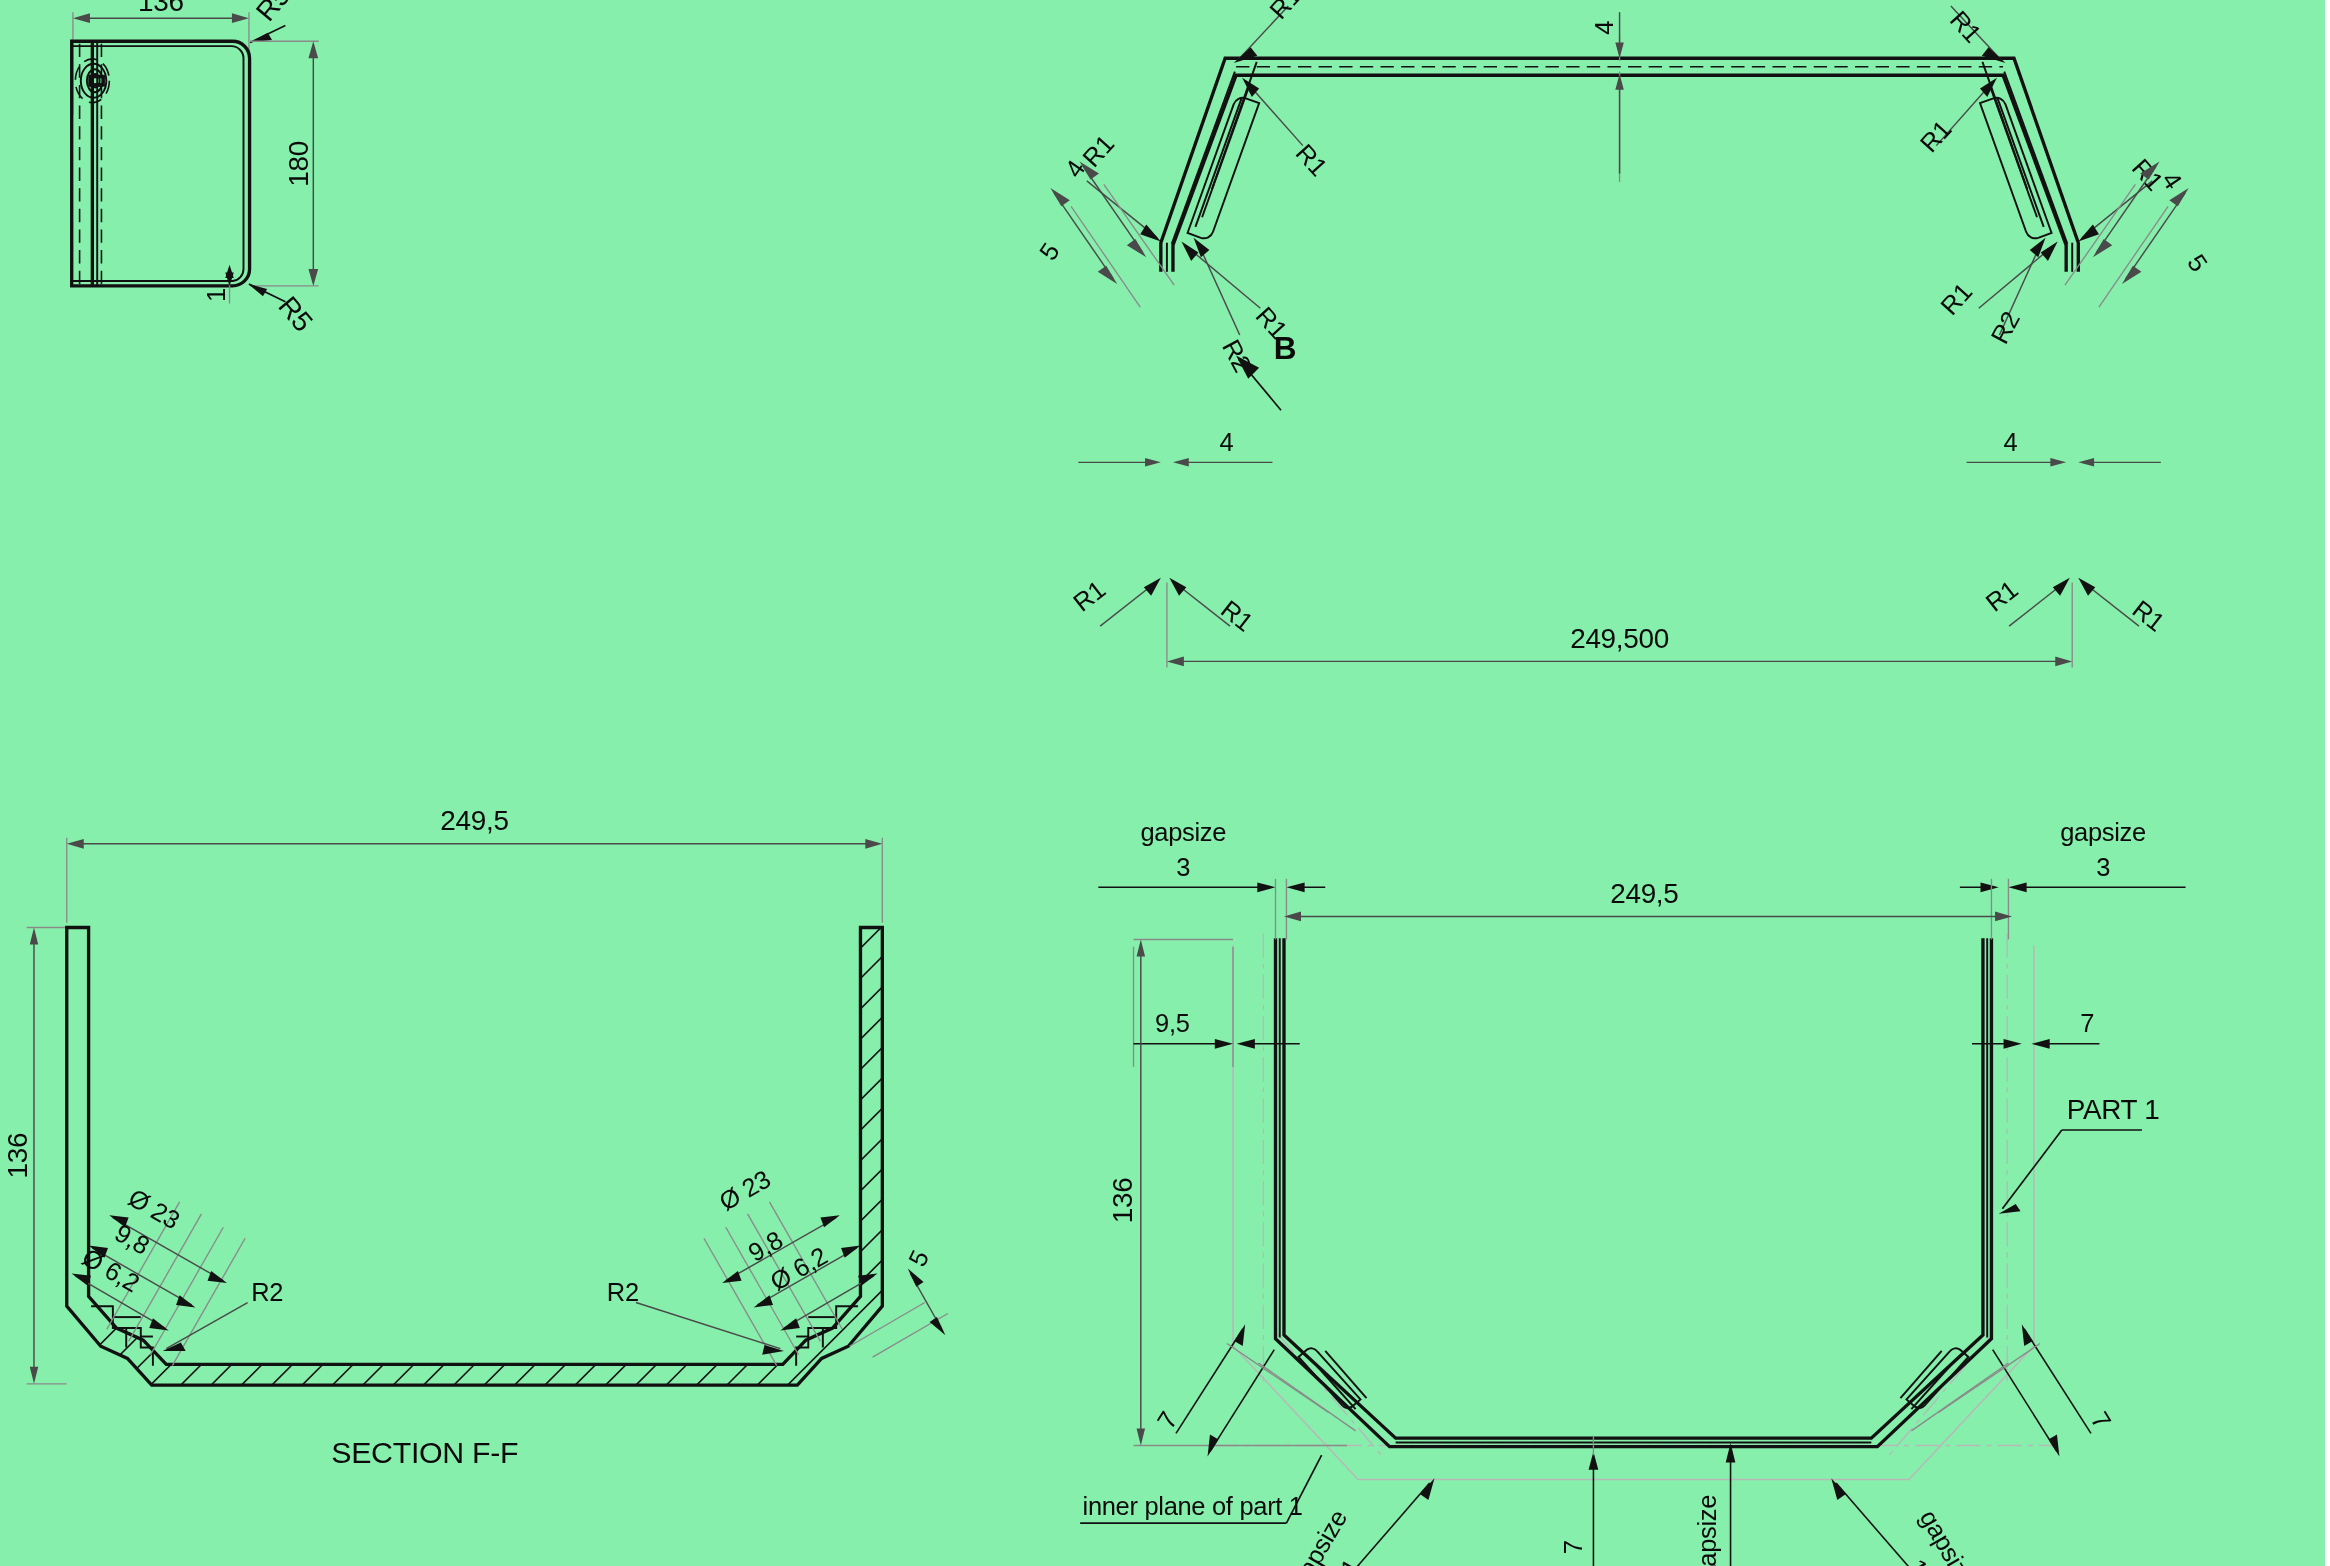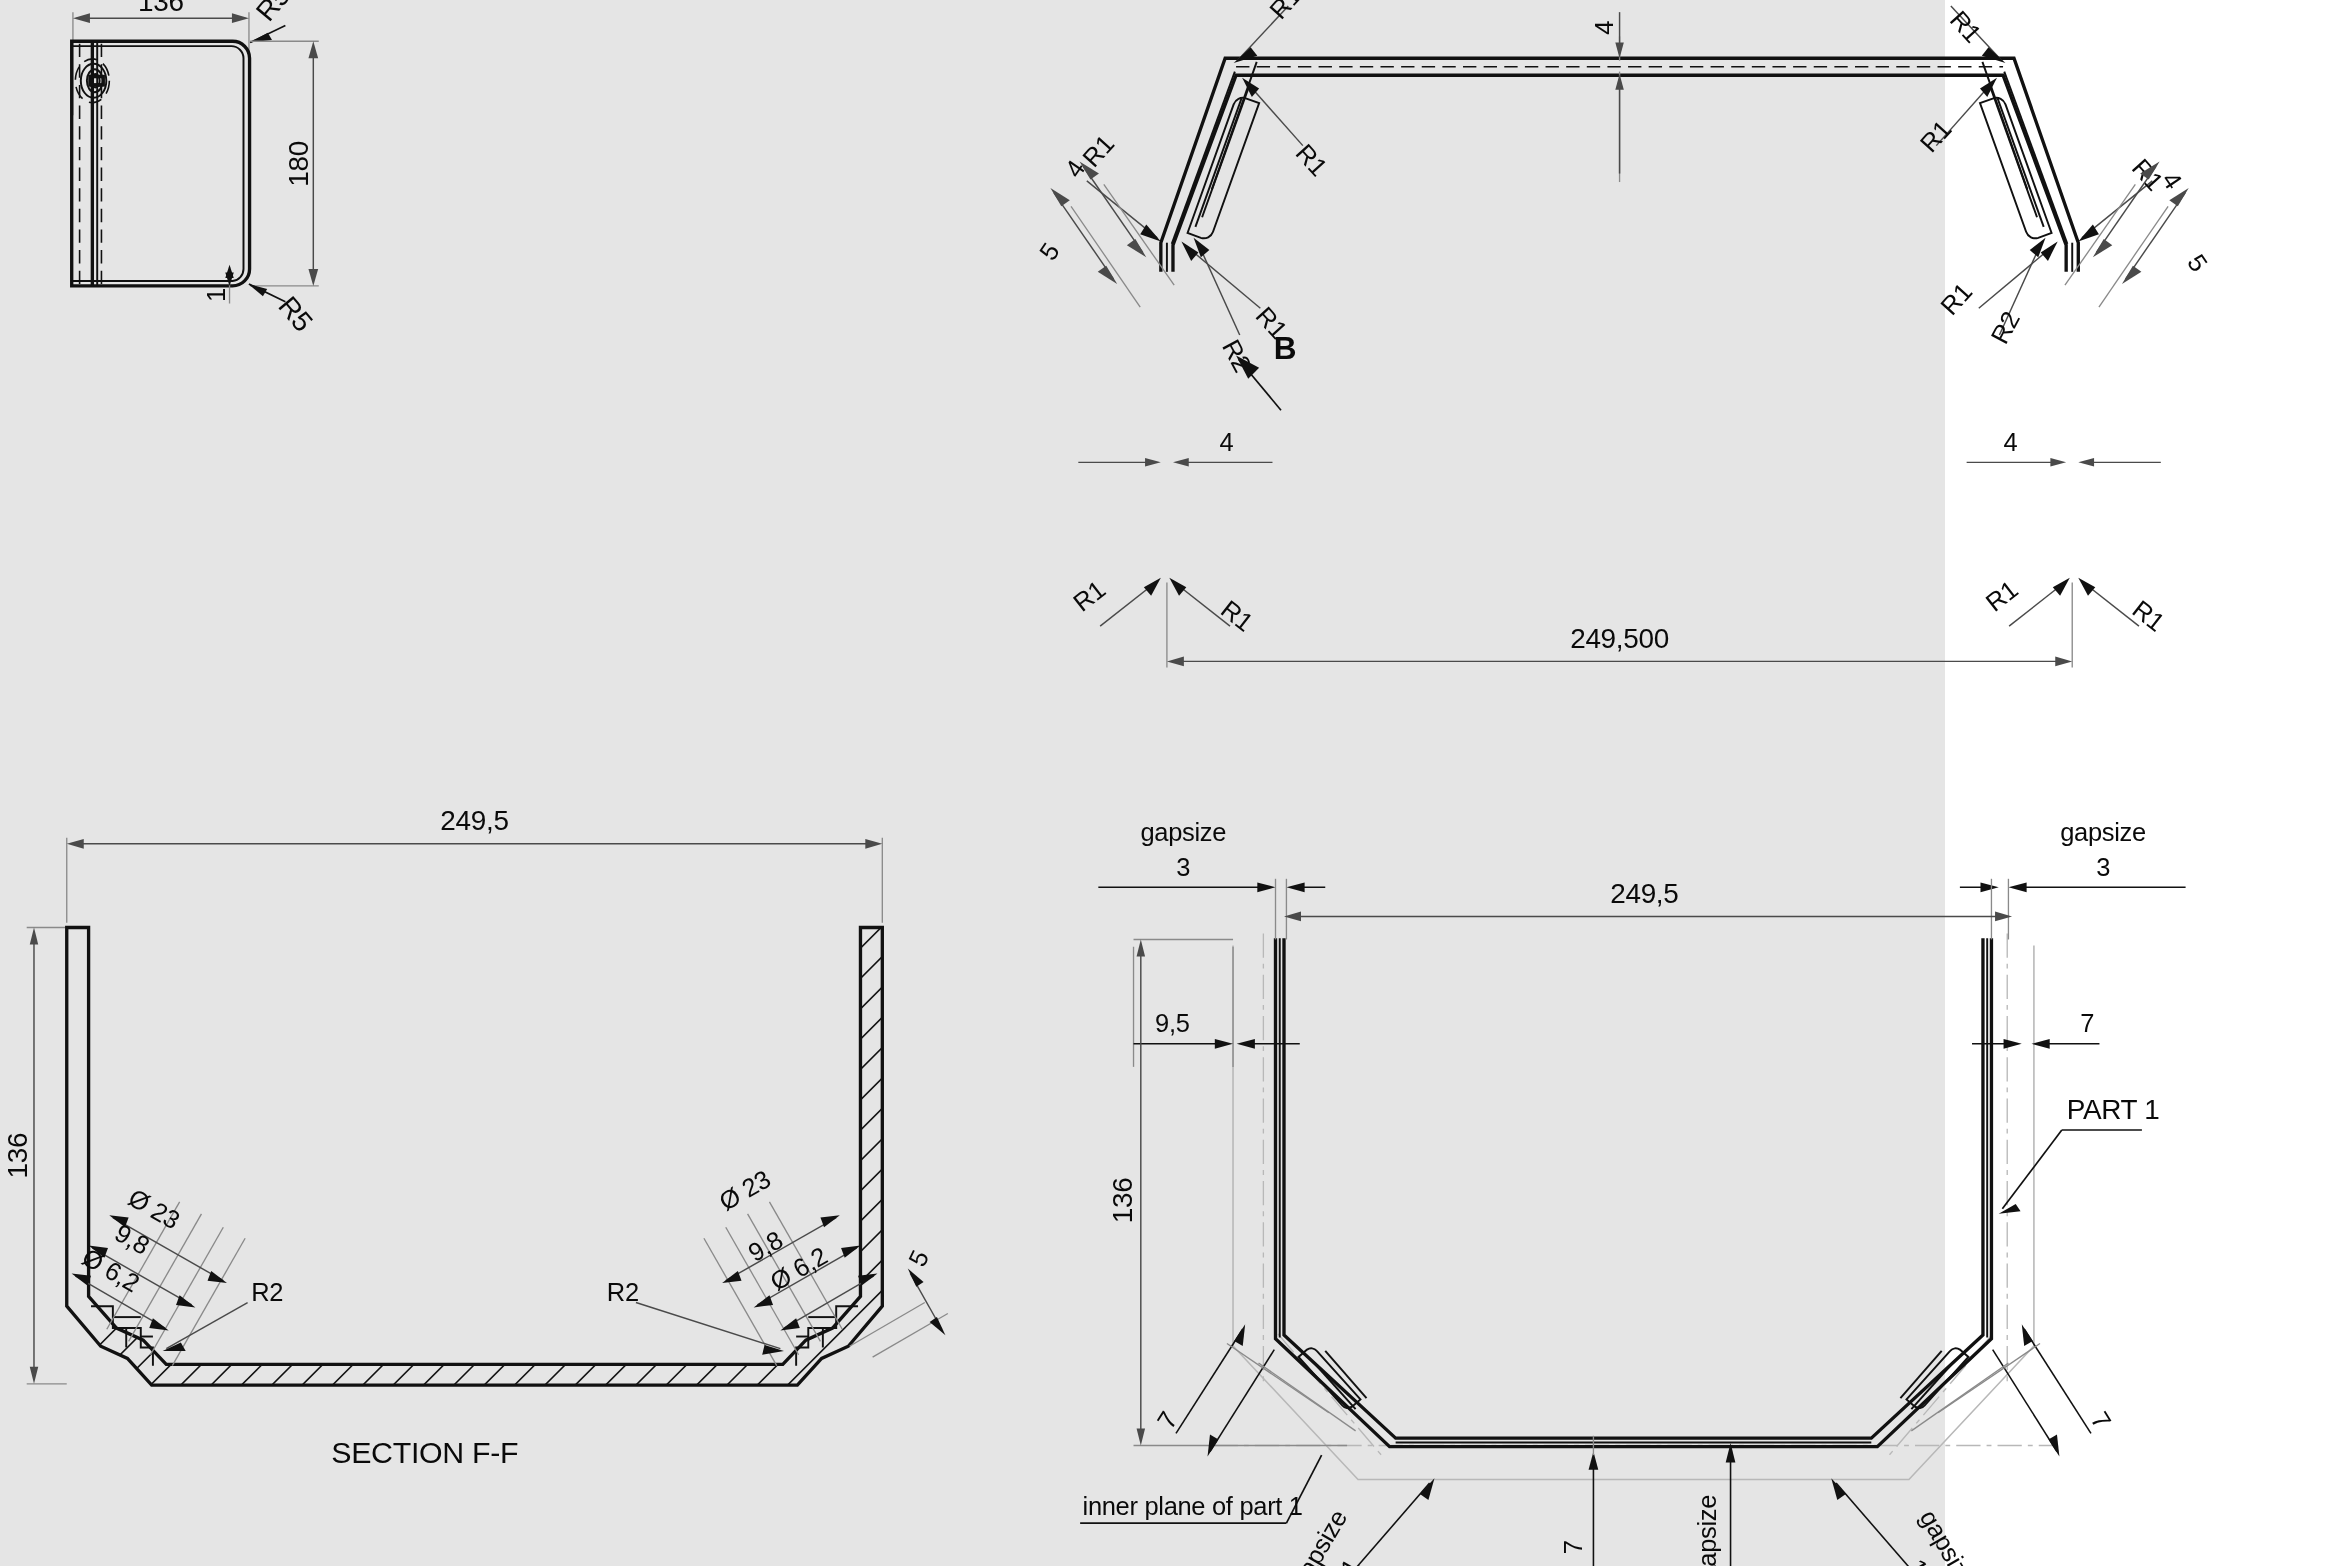--- a/index.html
+++ b/index.html
@@ -10,23 +10,24 @@
   body {
     width: 2330px;
     height: 1567px;
     font-family: "Liberation Sans", sans-serif;
     color: #0a0a0a;
     overflow: hidden;
     position: relative;
   }
   #sheet {
     position: relative;
-    width: 1945px;
+    width: 2312px;
     height: 1567px;
-    background: #e5e5e5;
+    background: #86efac;
+    padding-left: 13px;
   }
   .view {
     position: absolute;
   }
   svg { display: block; overflow: visible; }
 
   
   .obj      { fill: none; stroke: #111111; stroke-width: 5.5; stroke-linejoin: miter; stroke-linecap: butt; }
   .obj-thin { fill: none; stroke: #111111; stroke-width: 3.2; }
   .hatchline{ fill: none; stroke: #111111; stroke-width: 2.6; }

